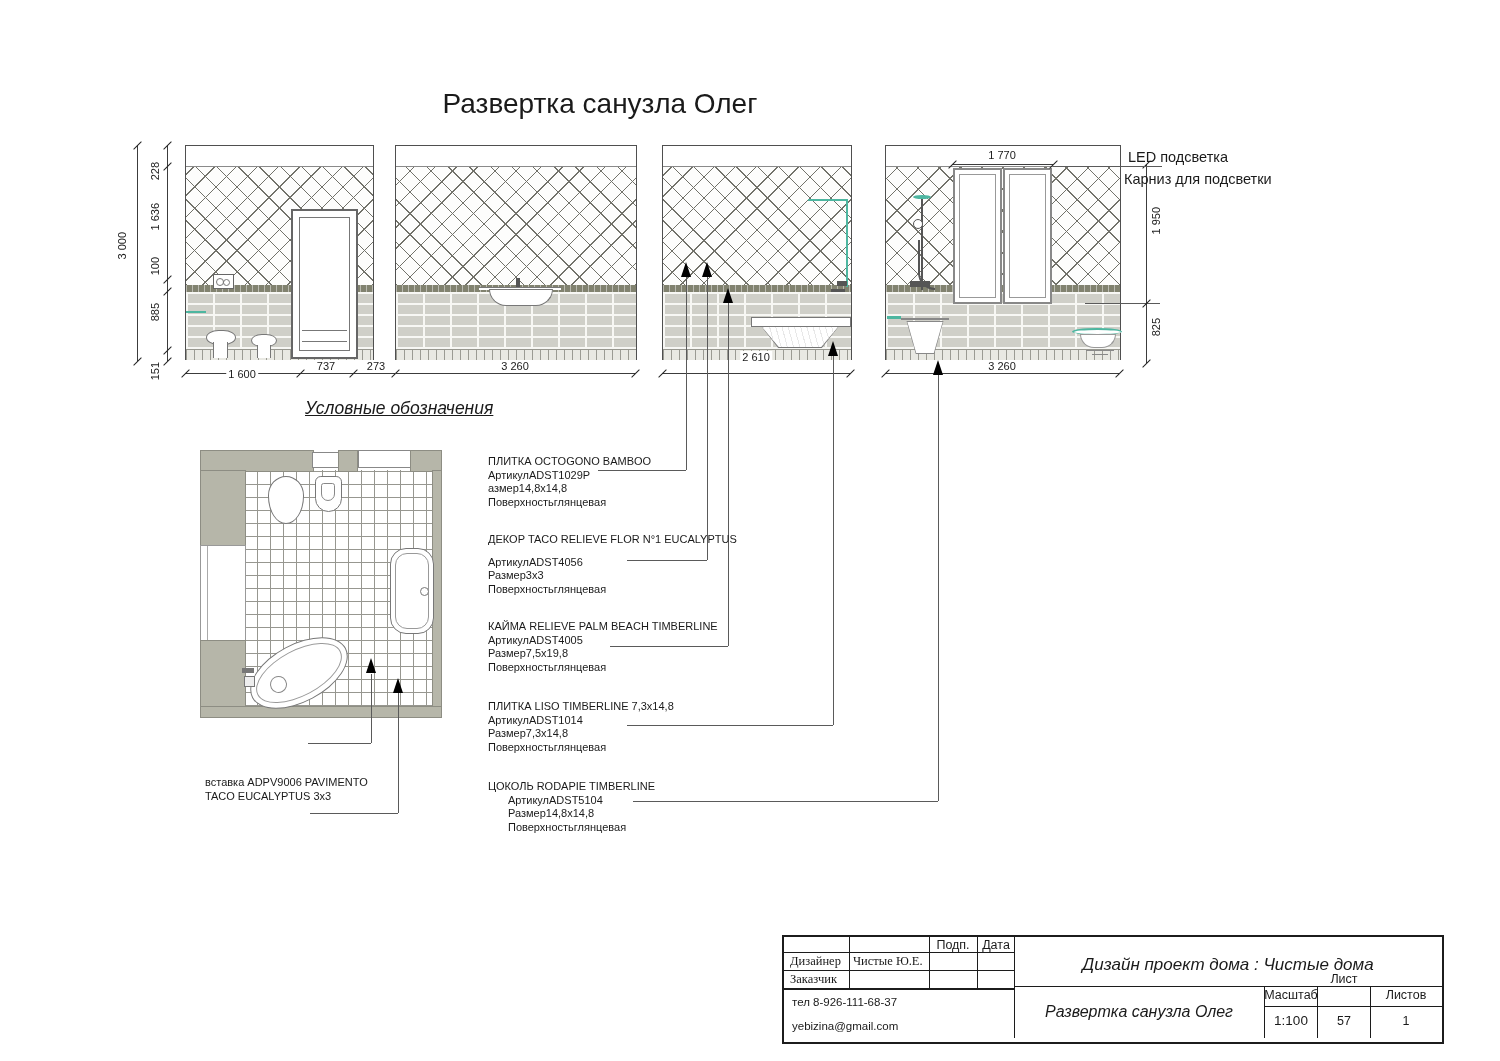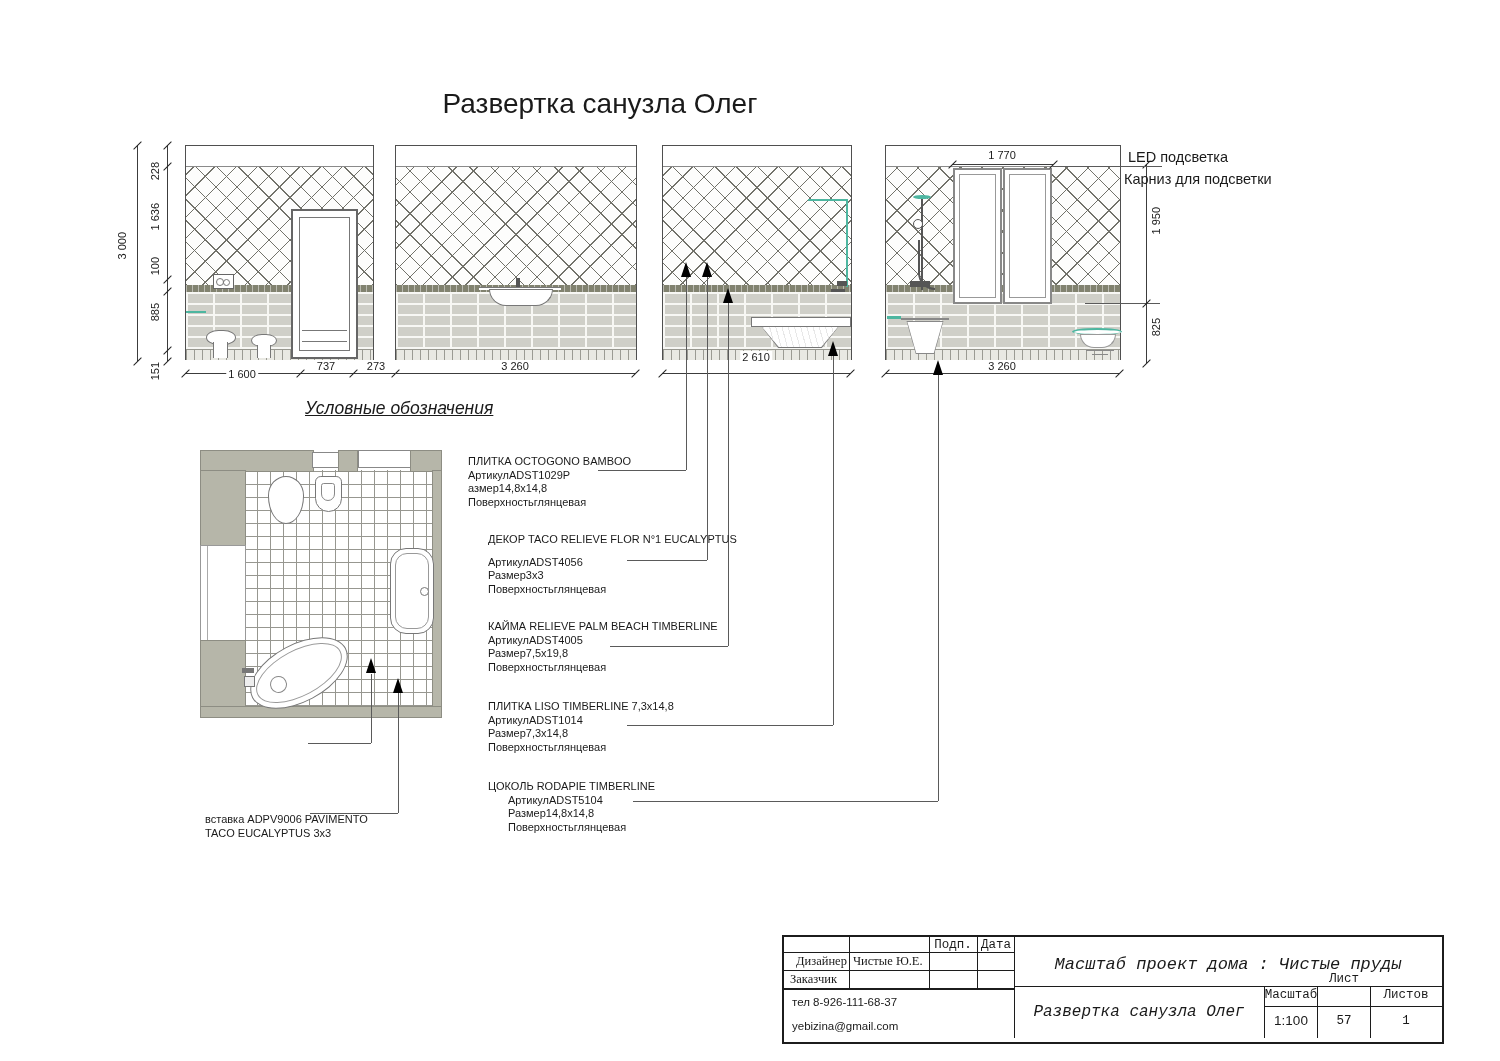--- a/index.html
+++ b/index.html
@@ -23,21 +23,21 @@
   .vl{position:absolute;border-left:1px solid #3c3c3c}
   .ldr{border-color:#5a5a5a}
   .tk{position:absolute;width:11px;border-top:1.4px solid #222;transform:rotate(-45deg)}
   .dlab{position:absolute;font-size:11px;transform:translateX(-50%);white-space:nowrap;background:#fff;padding:0 2px;z-index:4}
   .vlab{position:absolute;font-size:11px;writing-mode:vertical-rl;transform:rotate(180deg);white-space:nowrap;background:#fff;z-index:4}
   .mk{position:absolute;width:0;height:0;border-left:5px solid transparent;border-right:5px solid transparent;border-bottom:15px solid #000;z-index:5}
   .txt{position:absolute;font-size:11px;line-height:13.5px;white-space:nowrap;z-index:4}
   .note{position:absolute;font-size:14.5px;white-space:nowrap;z-index:4}
   
   .tbl{position:absolute;background:#1c1c1c}
-  .tb-lab{position:absolute;transform:translateX(-50%);font-family:Liberation Mono, monospace;font-size:12.5px;white-space:nowrap}
+  .tb-lab{position:absolute;transform:translateX(-50%);font-family:Liberation Sans, sans-serif;font-size:12.5px;white-space:nowrap}
   .tb-left{position:absolute;font-family:"Liberation Serif",serif;font-size:12.5px;white-space:nowrap}
 </style>
 </head>
 <body>
 
 <div id="canvas">
 
   <div class="abs" style="left:360px;top:88px;width:480px;text-align:center;font-size:28px;z-index:4">Развертка санузла Олег</div>
 
   <div class="elev" style="left:185px;width:187px">
@@ -241,21 +241,21 @@
   <div class="hl ldr" style="left:610px;top:646px;width:118px;z-index:4"></div>
   <div class="vl ldr" style="left:833px;top:356px;height:369px;z-index:4"></div>
   <div class="hl ldr" style="left:627px;top:725px;width:206px;z-index:4"></div>
   <div class="vl ldr" style="left:938px;top:374px;height:427px;z-index:4"></div>
   <div class="hl ldr" style="left:633px;top:801px;width:305px;z-index:4"></div>
   <div class="vl ldr" style="left:371px;top:674px;height:69px;z-index:4"></div>
   <div class="hl ldr" style="left:308px;top:743px;width:63px;z-index:4"></div>
   <div class="vl ldr" style="left:398px;top:692px;height:121px;z-index:4"></div>
   <div class="hl ldr" style="left:310px;top:813px;width:88px;z-index:4"></div>
 
-  <div class="txt" style="left:468px;top:455px">
+  <div class="txt" style="left:488px;top:455px">
     <div>ПЛИТКА OCTOGONO BAMBOO</div>
     <div>АртикулADST1029P</div>
     <div>азмер14,8х14,8</div>
     <div>Поверхностьглянцевая</div>
   </div>
   <div class="txt" style="left:488px;top:533px">
     <div>ДЕКОР TACO RELIEVE FLOR N°1 EUCALYPTUS</div>
     <div style="margin-top:9px">АртикулADST4056</div>
     <div>Размер3х3</div>
     <div>Поверхностьглянцевая</div>
@@ -272,21 +272,21 @@
     <div>Размер7,3х14,8</div>
     <div>Поверхностьглянцевая</div>
   </div>
   <div class="txt" style="left:488px;top:780px">
     <div>ЦОКОЛЬ RODAPIE TIMBERLINE</div>
     <div style="padding-left:20px">АртикулADST5104</div>
     <div style="padding-left:20px">Размер14,8х14,8</div>
     <div style="padding-left:20px">Поверхностьглянцевая</div>
   </div>
 
-  <div class="txt" style="left:205px;top:813px">
+  <div class="txt" style="left:205px;top:776px">
     <div>вставка ADPV9006 PAVIMENTO</div>
     <div>TACO EUCALYPTUS 3х3</div>
   </div>
 
   <div class="abs" style="left:782px;top:935px;width:658px;height:105px;border:2px solid #1c1c1c;background:#fff;z-index:5">
 
     <div class="tbl" style="left:65px;top:0;width:1px;height:52px"></div>
     <div class="tbl" style="left:145px;top:0;width:1px;height:52px"></div>
     <div class="tbl" style="left:193px;top:0;width:1px;height:52px"></div>
     <div class="tbl" style="left:230px;top:0;width:1px;height:101px"></div>
@@ -294,27 +294,27 @@
     <div class="tbl" style="left:0;top:33px;width:231px;height:1px"></div>
     <div class="tbl" style="left:0;top:51px;width:231px;height:2px"></div>
     <div class="tbl" style="left:230px;top:49px;width:428px;height:1px"></div>
     <div class="tbl" style="left:480px;top:49px;width:1px;height:52px"></div>
     <div class="tbl" style="left:533px;top:49px;width:1px;height:52px"></div>
     <div class="tbl" style="left:586px;top:49px;width:1px;height:52px"></div>
     <div class="tbl" style="left:480px;top:69px;width:178px;height:1px"></div>
 
     <div class="tb-lab" style="left:169px;top:1px">Подп.</div>
     <div class="tb-lab" style="left:212px;top:1px">Дата</div>
-    <div class="tb-left" style="left:12px;top:17px">Дизайнер</div>
+    <div class="tb-left" style="left:6px;top:17px">Дизайнер</div>
     <div class="tb-left" style="left:69px;top:17px">Чистые Ю.Е.</div>
     <div class="tb-left" style="left:6px;top:35px">Заказчик</div>
     <div class="tb-left" style="left:8px;top:59px;font-family:'Liberation Sans',sans-serif;font-size:11.5px">тел 8-926-111-68-37</div>
     <div class="tb-left" style="left:8px;top:83px;font-family:'Liberation Sans',sans-serif;font-size:11.5px">yebizina@gmail.com</div>
 
-    <div class="tb-lab" style="left:444px;top:18px;font-size:17px;font-style:italic">Масштаб проект дома : Чистые пруды</div>
+    <div class="tb-lab" style="left:444px;top:18px;font-size:17px;font-style:italic">Дизайн проект дома : Чистые дома</div>
     <div class="tb-lab" style="left:355px;top:66px;font-size:16px;font-style:italic">Развертка санузла Олег</div>
     <div class="tb-lab" style="left:507px;top:51px">Масштаб</div>
     <div class="tb-lab" style="left:560px;top:35px">Лист</div>
     <div class="tb-lab" style="left:622px;top:51px">Листов</div>
     <div class="tb-lab" style="left:507px;top:76px;font-family:'Liberation Sans',sans-serif;font-size:13.5px">1:100</div>
     <div class="tb-lab" style="left:560px;top:77px">57</div>
     <div class="tb-lab" style="left:622px;top:77px">1</div>
   </div>
 
 </div>

